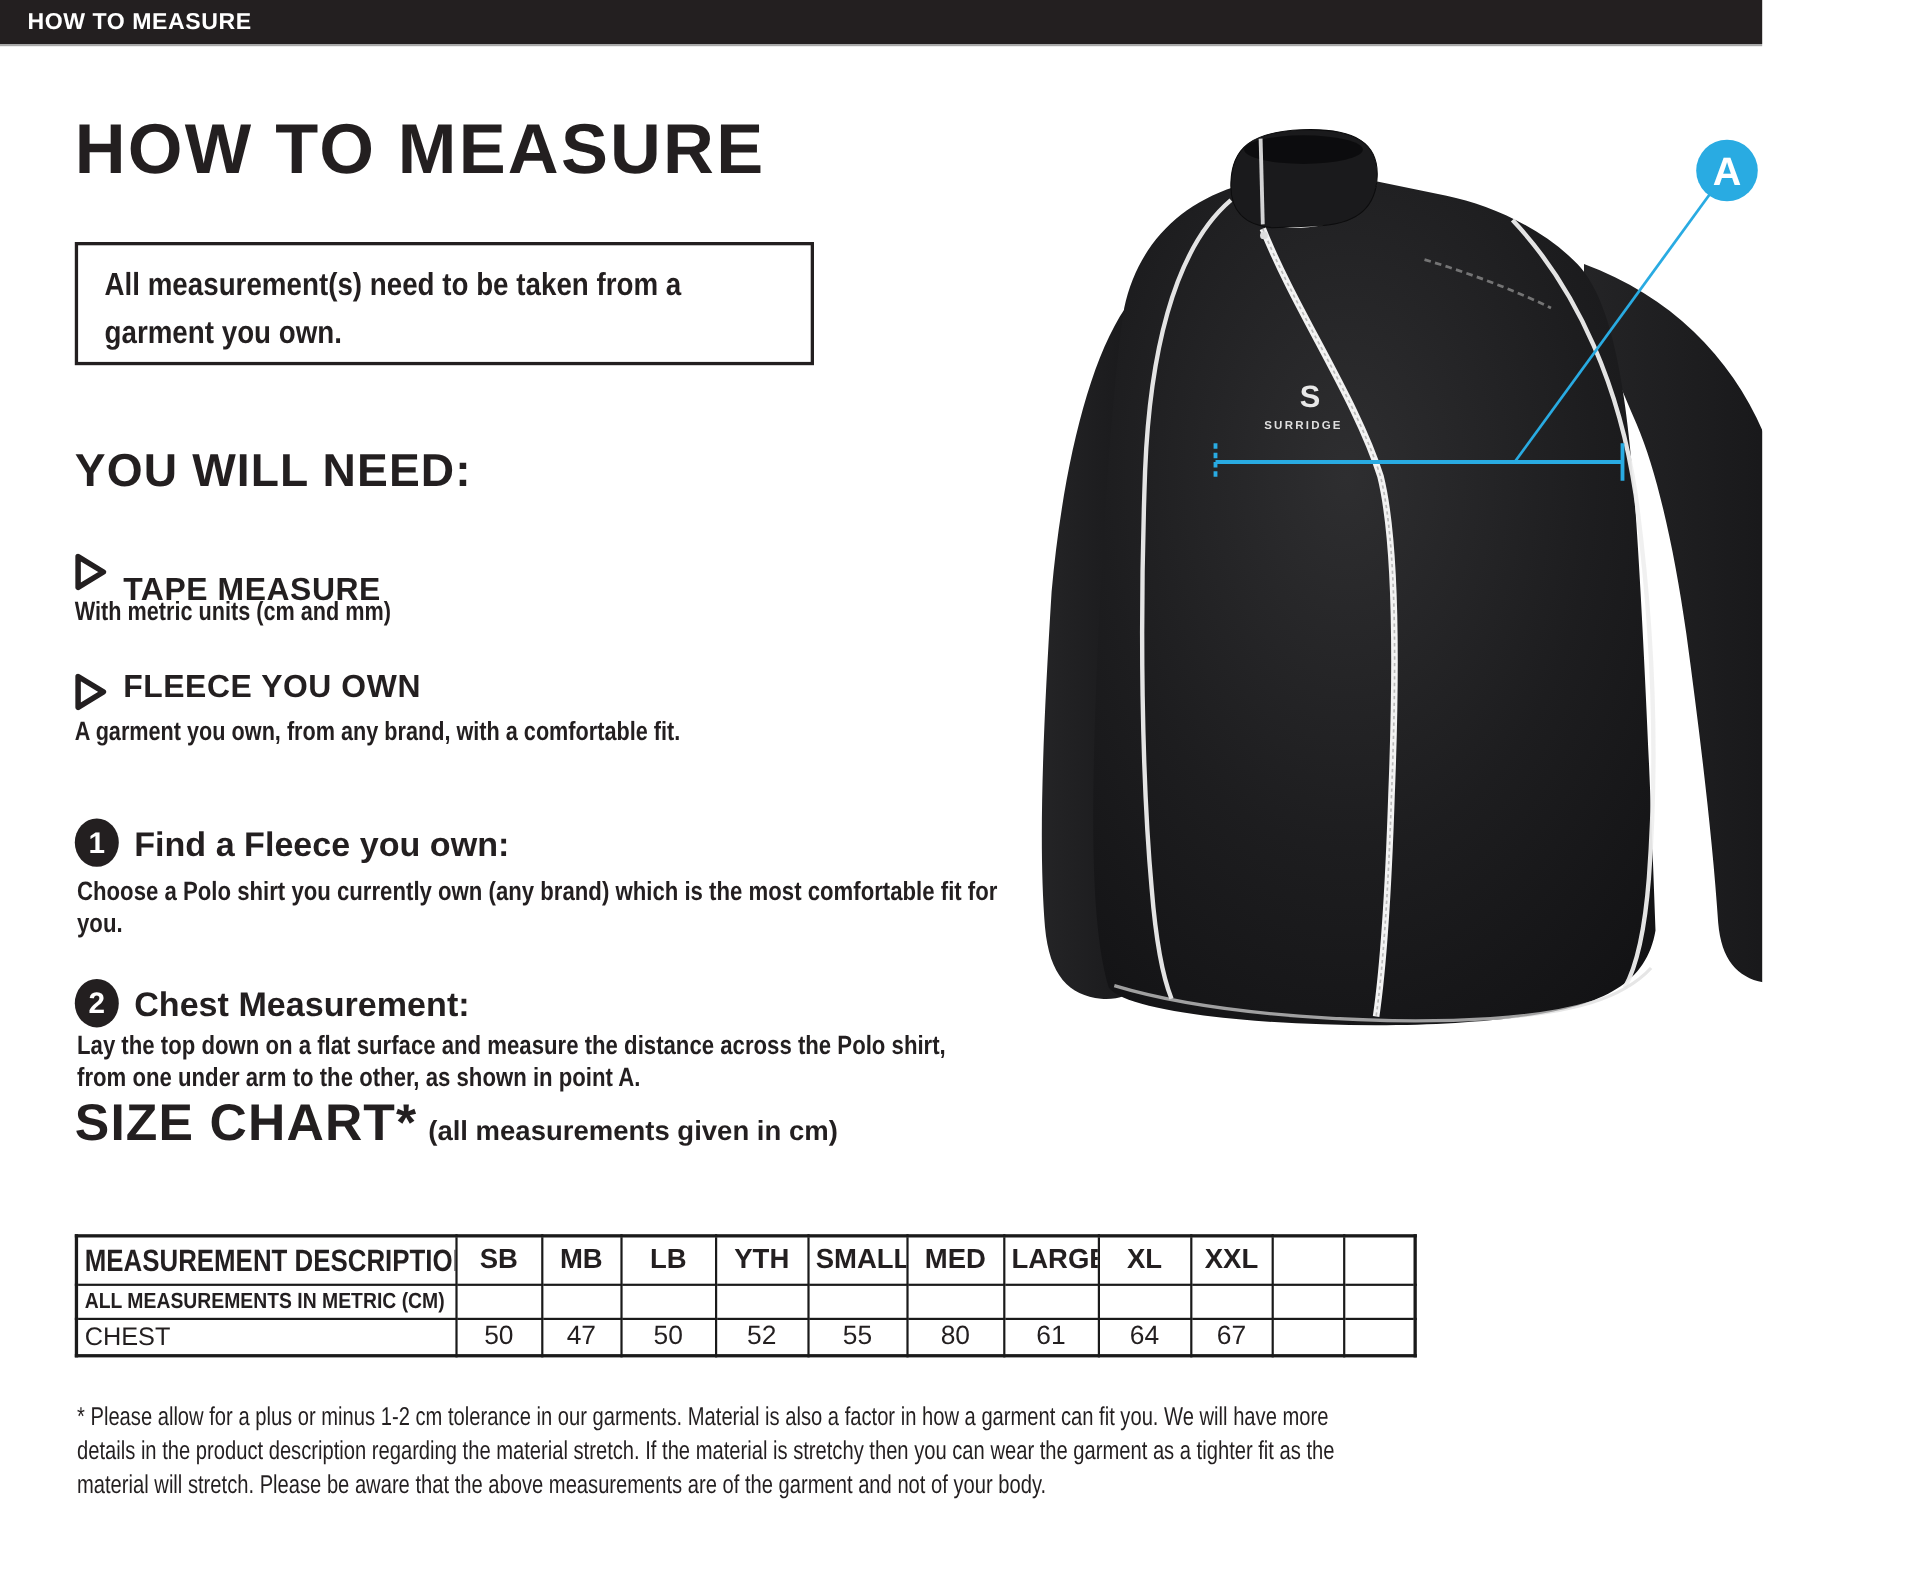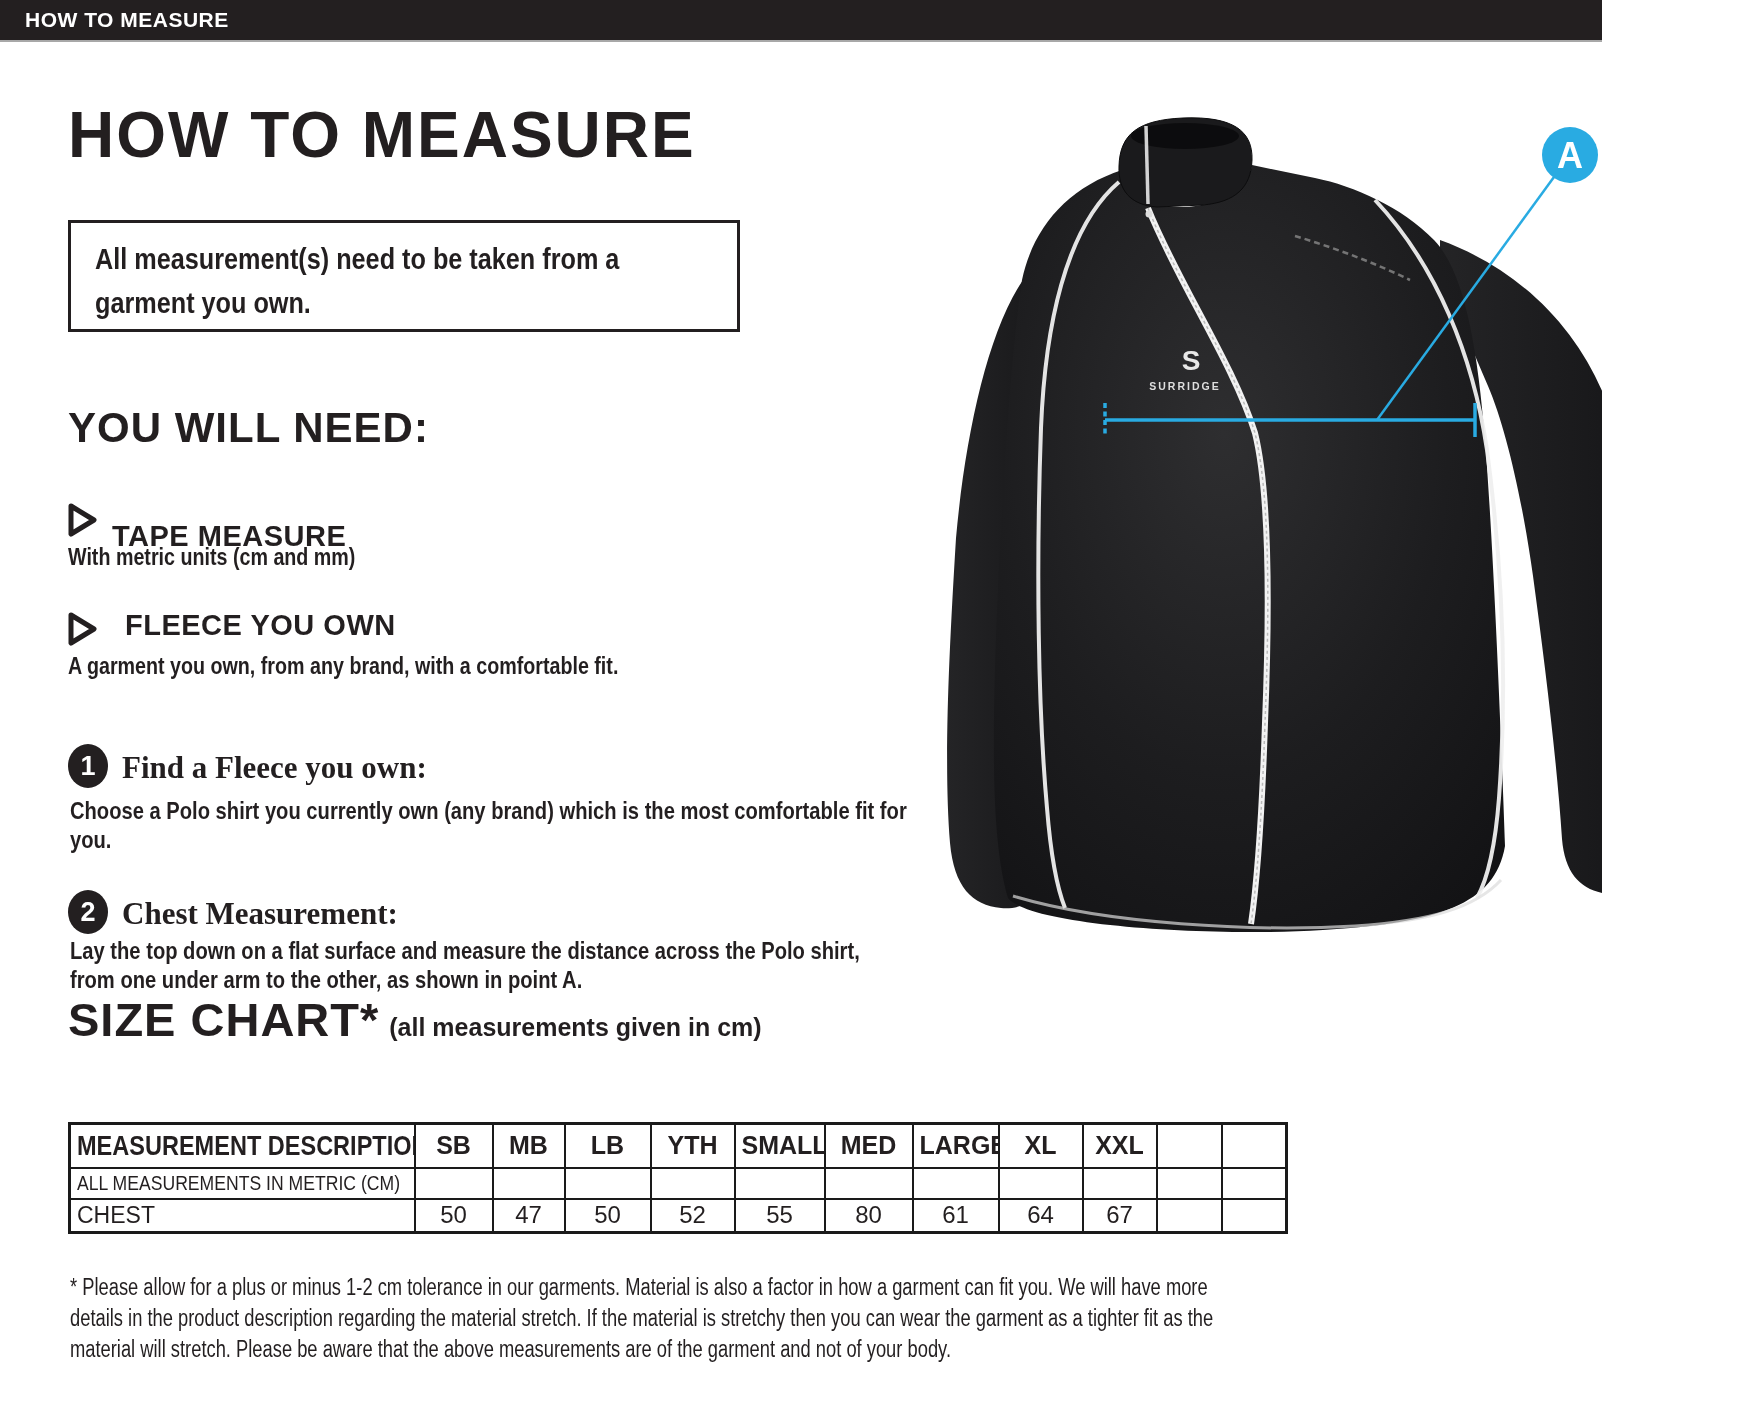--- a/index.html
+++ b/index.html
@@ -13,32 +13,32 @@
   
   .h1{left:68px;top:100px;font-size:64px;font-weight:bold;letter-spacing:2px;line-height:70px;}
   .notice-box{left:68px;top:220px;width:672px;height:112px;border:3px solid #231f20;box-sizing:border-box;}
   .notice-text{left:24px;top:14px;width:715px;font-size:29px;font-weight:bold;line-height:44px;transform:scaleX(.87);transform-origin:left top;}
   .h2{left:68px;top:404px;font-size:42px;font-weight:bold;letter-spacing:1px;}
   
   .need-item-title{font-size:29px;font-weight:bold;letter-spacing:.5px;}
   .need-item-desc{font-size:24px;font-weight:bold;transform:scaleX(.82);transform-origin:left top;white-space:nowrap;}
   
   .stepnum{width:40px;height:44px;border-radius:50%;background:#231f20;color:#fff;font-weight:bold;font-size:27px;display:flex;align-items:center;justify-content:center;}
-  .step-title{font-size:31px;font-weight:bold;font-family:Liberation Serif, serif;}
+  .step-title{font-size:31px;font-weight:bold;}
   .step-body{font-size:24px;font-weight:bold;line-height:29px;width:1000px;transform:scaleX(.84);transform-origin:left top;}
   
   .sc-head{left:68px;top:992px;}
   .sc-head .main{font-size:47px;font-weight:bold;letter-spacing:1px;}
   .sc-head .sub{font-size:25px;font-weight:bold;margin-left:10px;}
   table.size{border-collapse:collapse;table-layout:fixed;width:1217px;}
   table.size td{border:2px solid #1a1a1a;padding:0 6px;overflow:hidden;white-space:nowrap;box-sizing:border-box;}
   table.size{border:3px solid #1a1a1a;}
   tr.hd td{height:44px;font-weight:bold;font-size:25px;text-align:center;}
   tr.hd td.desc{font-size:28px;text-align:left;}
-  tr.r2 td{height:31px;font-size:20px;font-weight:normal;text-align:right;margin-top:48px;}
+  tr.r2 td{height:31px;font-size:20px;font-weight:bold;text-align:right;margin-top:48px;}
   tr.r3 td{height:34px;font-size:24px;text-align:center;}
   tr.r3 td.desc{text-align:left;font-size:23px;}
   td.la{text-align:center;margin-left:44px;}
   .cond{display:inline-block;transform:scaleX(.84);transform-origin:left center;}
   .cond2{display:inline-block;transform:scaleX(.88);transform-origin:left center;}
   
   .footnote{left:70px;top:1272px;width:1520px;font-size:23.5px;line-height:31px;transform:scaleX(.78);transform-origin:left top;}
 </style>
 </head>
 <body>
@@ -64,21 +64,21 @@
 
   <svg class="abs" style="left:68px;top:503px" width="30" height="34" viewBox="0 0 30 34">
     <polygon points="3,3 26,17 3,31" fill="none" stroke="#231f20" stroke-width="5" stroke-linejoin="round"></polygon>
   </svg>
   <div class="abs need-item-title" style="left:112px;top:520px">TAPE MEASURE</div>
   <div class="abs need-item-desc" style="left:68px;top:543px">With metric units (cm and mm)</div>
 
   <svg class="abs" style="left:68px;top:612px" width="30" height="34" viewBox="0 0 30 34">
     <polygon points="3,3 26,17 3,31" fill="none" stroke="#231f20" stroke-width="5" stroke-linejoin="round"></polygon>
   </svg>
-  <div class="abs need-item-title" style="left:125px;top:609px">FLEECE YOU OWN</div>
+  <div class="abs need-item-title" style="left:112px;top:609px">FLEECE YOU OWN</div>
   <div class="abs need-item-desc" style="left:68px;top:652px">A garment you own, from any brand, with a comfortable fit.</div>
 
   <div class="abs stepnum" style="left:68px;top:744px">1</div>
   <div class="abs step-title" style="left:122px;top:750px">Find a Fleece you own:</div>
   <div class="abs step-body" style="left:70px;top:796px">Choose a Polo shirt you currently own (any brand) which is the most comfortable fit for you.</div>
 
   <div class="abs stepnum" style="left:68px;top:890px">2</div>
   <div class="abs step-title" style="left:122px;top:896px">Chest Measurement:</div>
   <div class="abs step-body" style="left:70px;top:936px">Lay the top down on a flat surface and measure the distance across the Polo shirt, from one under arm to the other, as shown in point A.</div>
 

